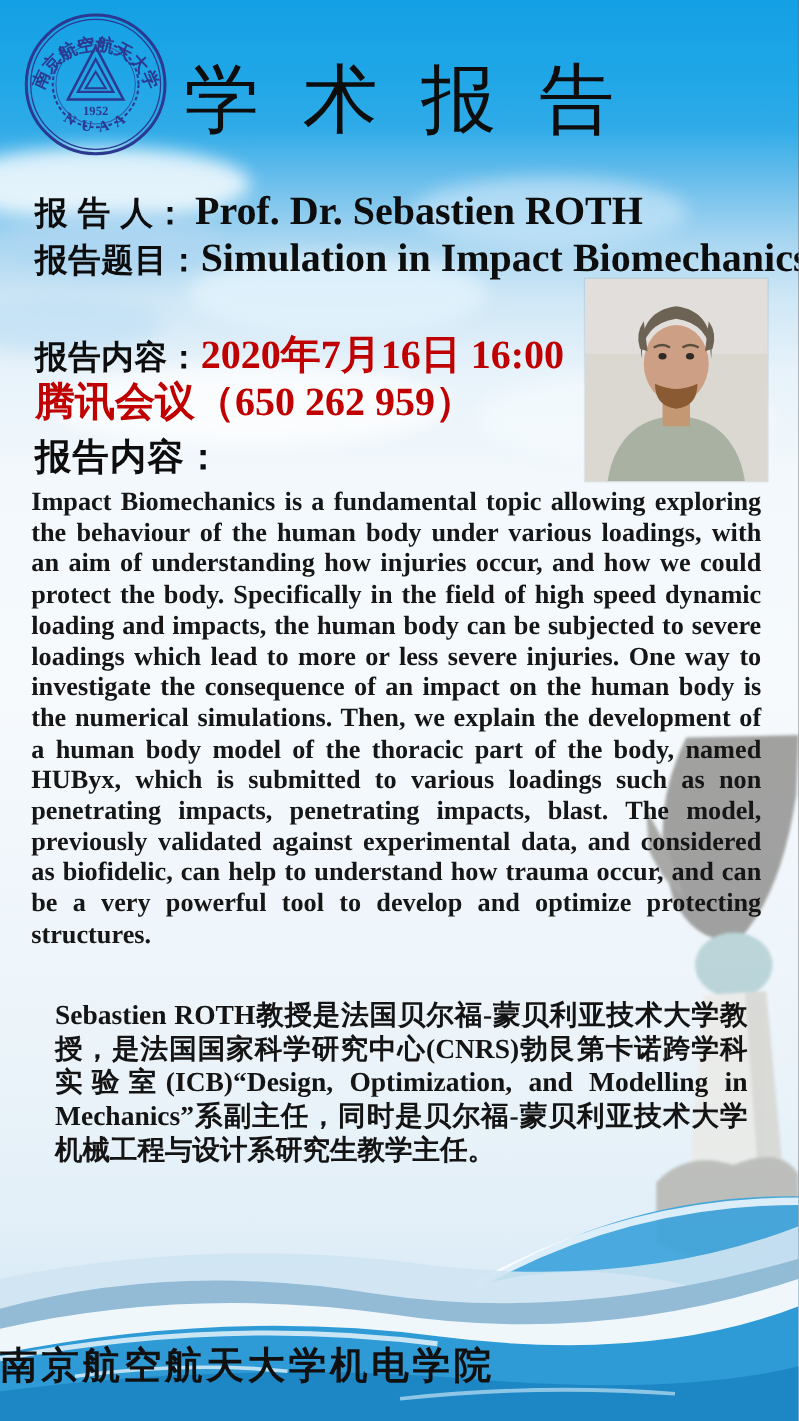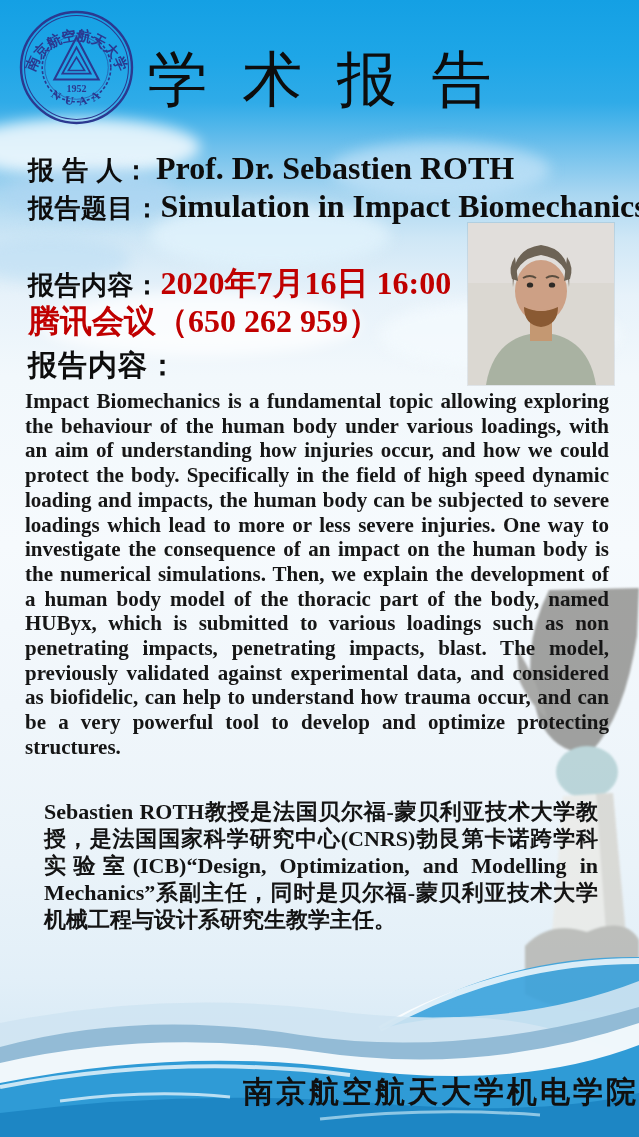--- a/index.html
+++ b/index.html
@@ -64,21 +64,21 @@
     font-family:"DejaVu Sans Mono","Liberation Sans",monospace;
     letter-spacing:0.5px;
   }
   .bio-text{position:absolute;left:28px;top:782px;width:586px;}
   .bio-text p{
     margin:16px;font-family:"Liberation Serif", serif;font-size:22px;
     font-weight:bold;line-height:27px;text-align:justify;color:#141414;
   }
 
   .footer{
-    position:absolute;left:0;right:0;top:1072px;text-align:right;
+    position:absolute;left:0;right:0;top:1072px;text-align:left;
     font-family:Liberation Serif, serif;font-size:30px;font-weight:700;
     letter-spacing:3px;color:#101010;
   }
 </style>
 </head>
 <body>
 
 <div class="poster">
 
   <div class="cloud c1"></div>

